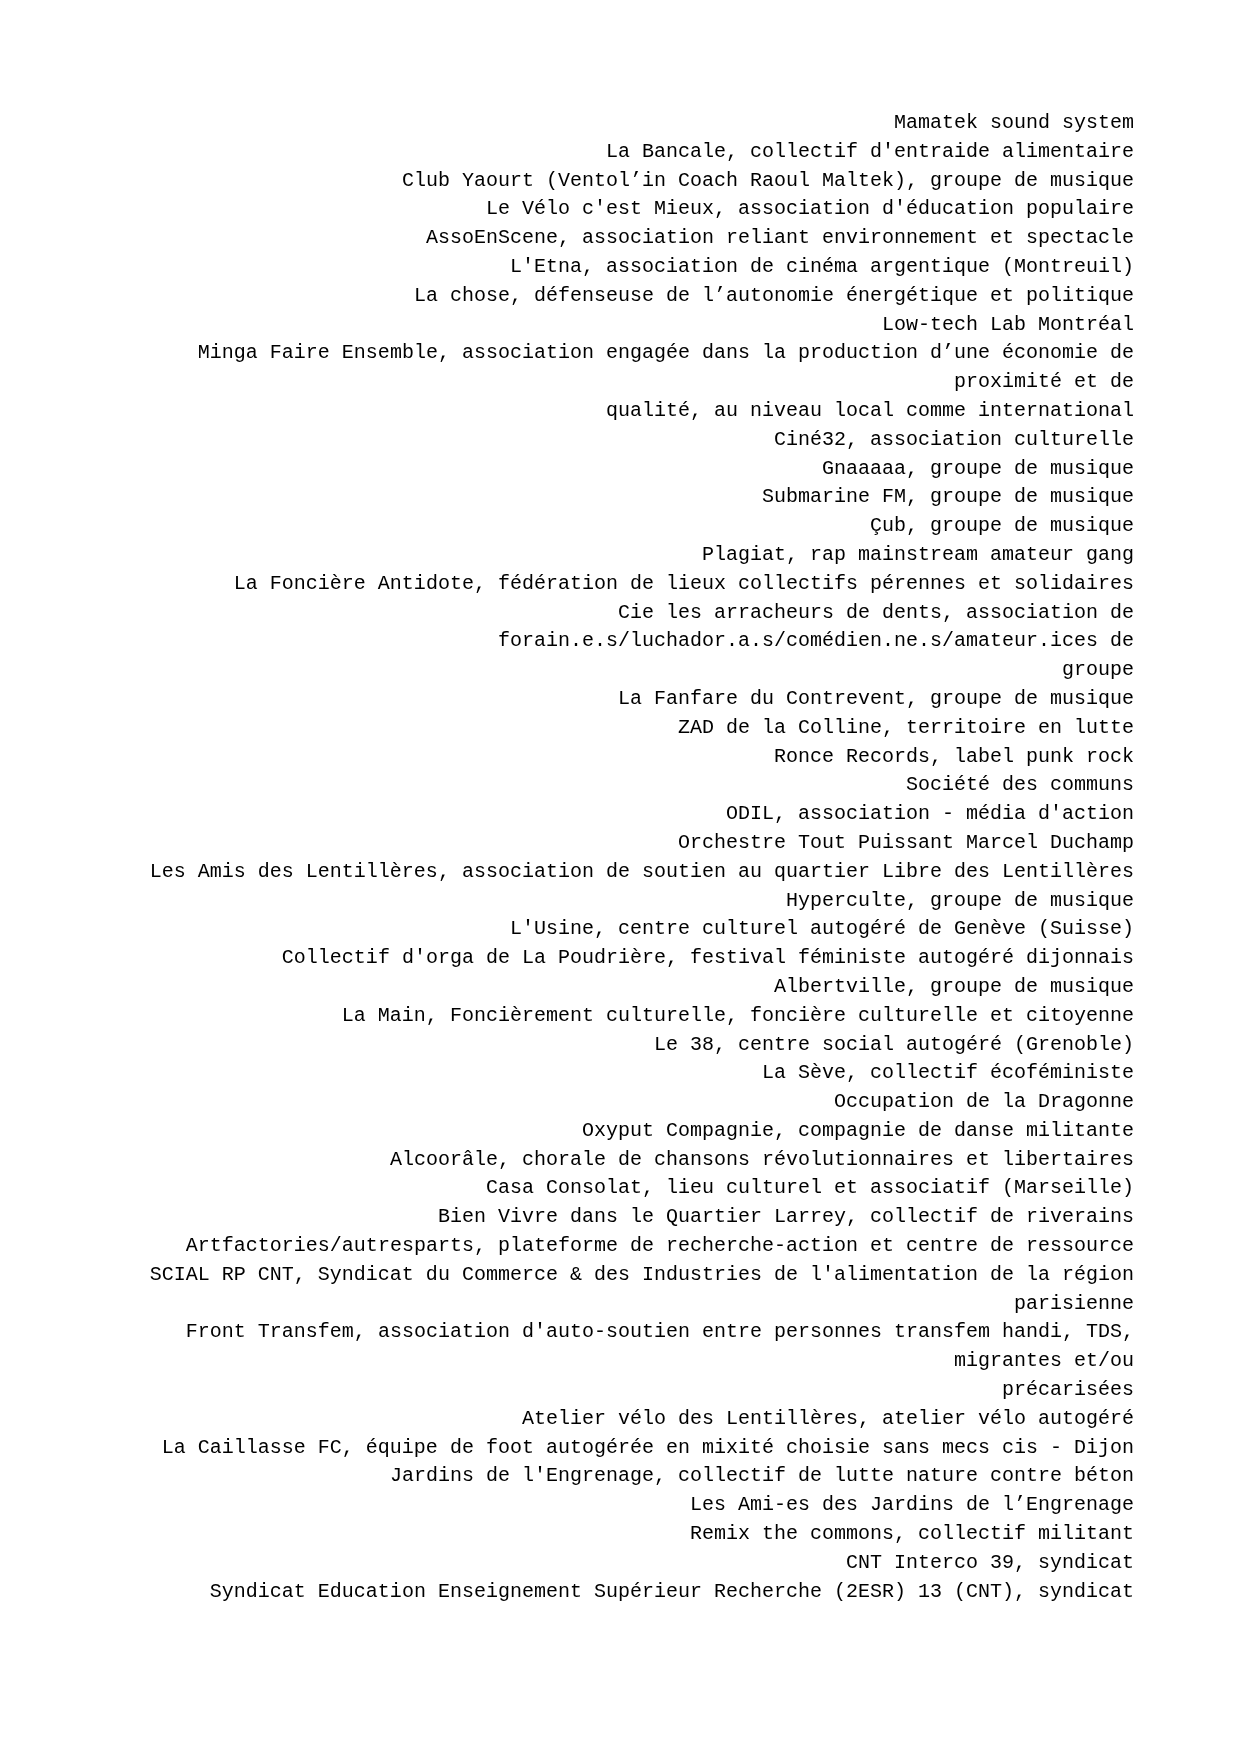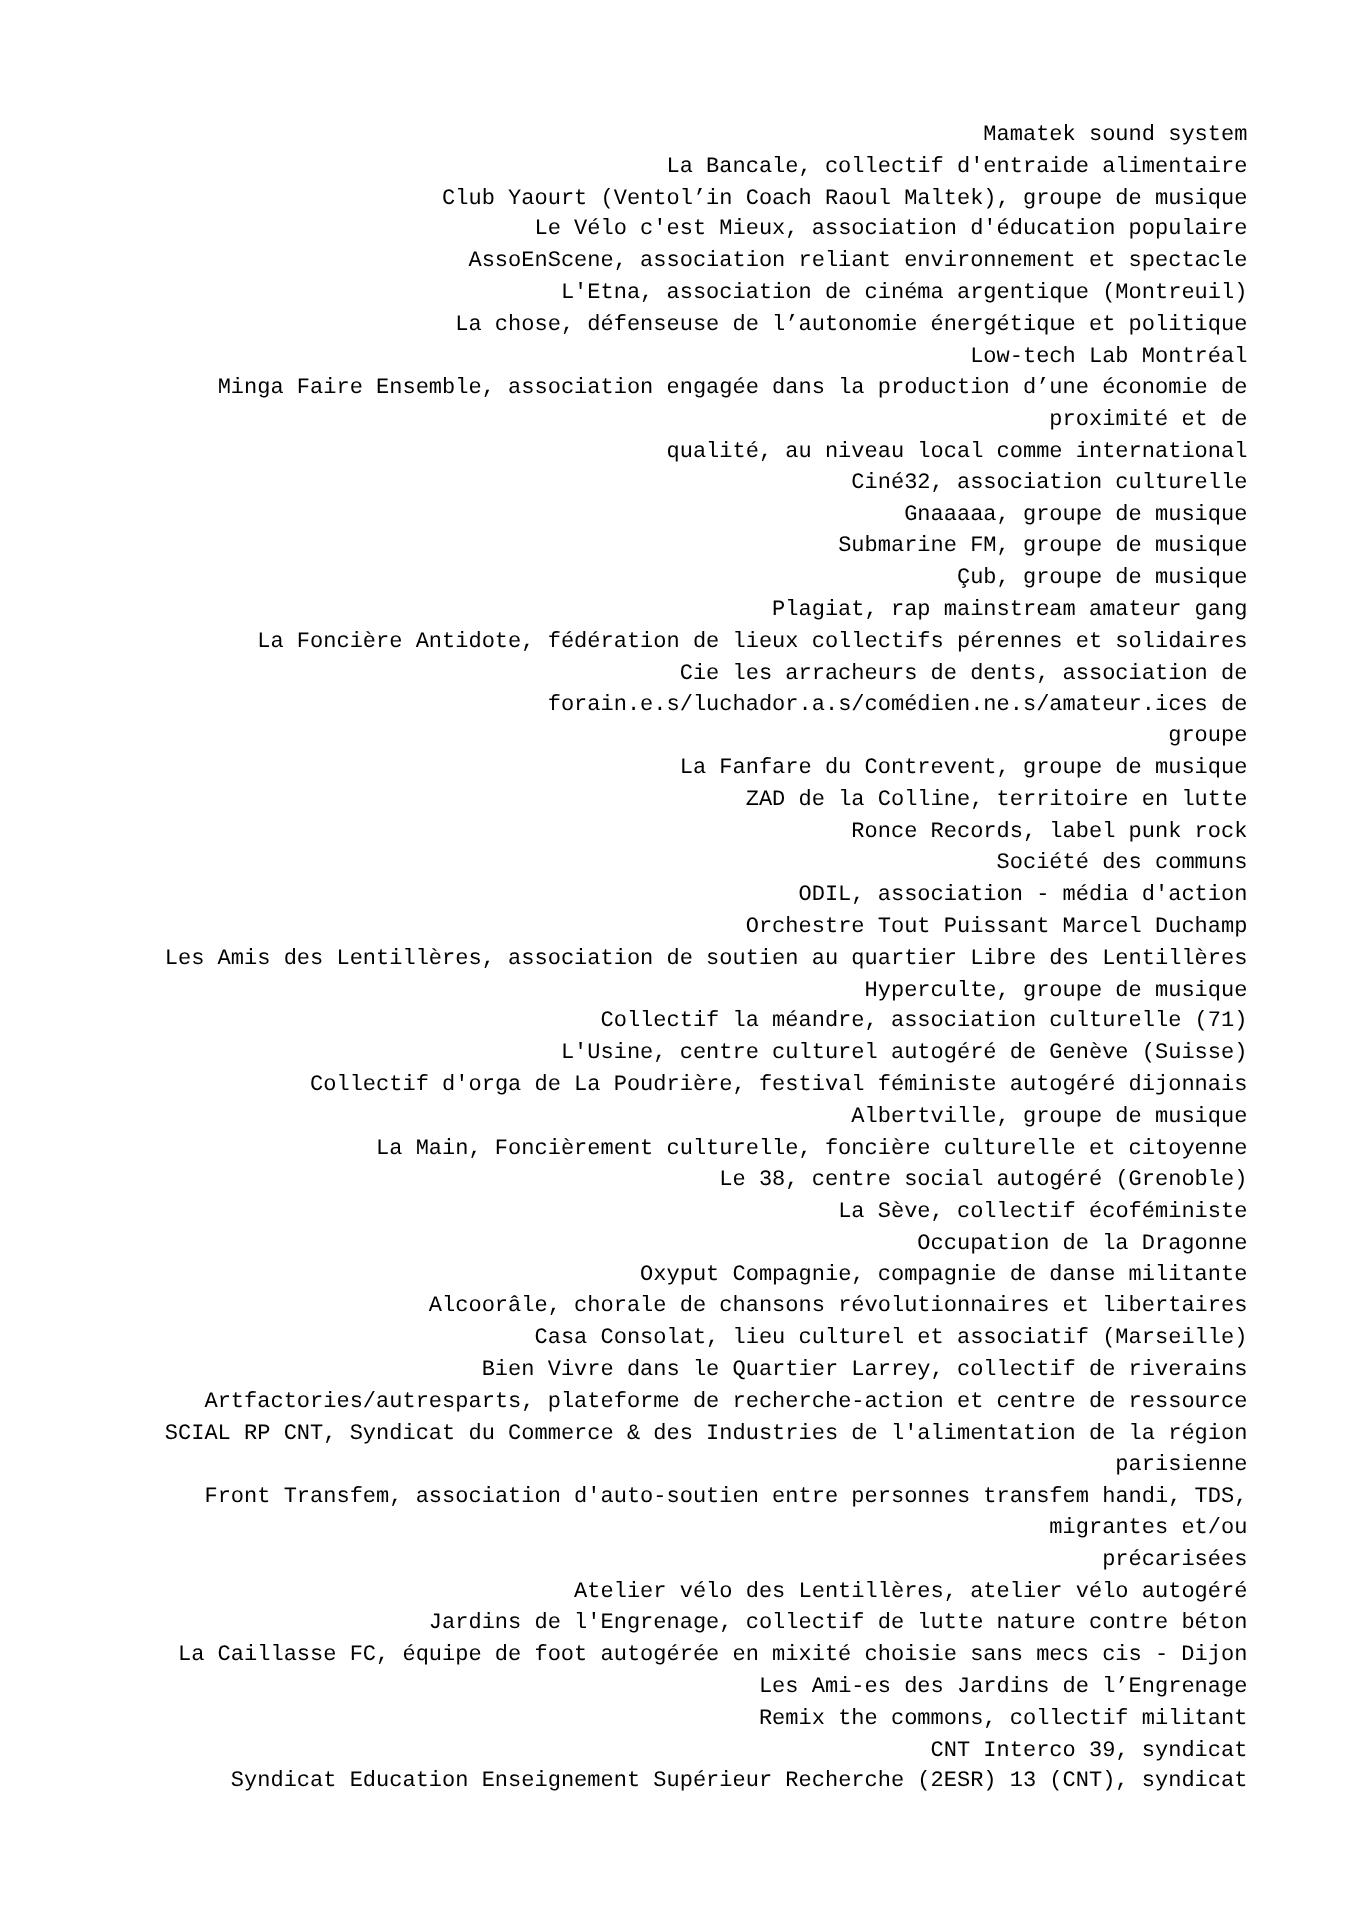--- a/index.html
+++ b/index.html
@@ -56,37 +56,36 @@
       <p class="entry">Cie les arracheurs de dents, association de forain.e.s/luchador.a.s/comédien.ne.s/amateur.ices de
 groupe</p>
       <p class="entry">La Fanfare du Contrevent, groupe de musique</p>
       <p class="entry">ZAD de la Colline, territoire en lutte</p>
       <p class="entry">Ronce Records, label punk rock</p>
       <p class="entry">Société des communs</p>
       <p class="entry">ODIL, association - média d'action</p>
       <p class="entry">Orchestre Tout Puissant Marcel Duchamp</p>
       <p class="entry">Les Amis des Lentillères, association de soutien au quartier Libre des Lentillères</p>
       <p class="entry">Hyperculte, groupe de musique</p>
-      <p class="entry">Collectif la méandre, association culturelle (71)</p>
       <p class="entry">L'Usine, centre culturel autogéré de Genève (Suisse)</p>
       <p class="entry">Collectif d'orga de La Poudrière, festival féministe autogéré dijonnais</p>
       <p class="entry">Albertville, groupe de musique</p>
       <p class="entry">La Main, Foncièrement culturelle, foncière culturelle et citoyenne</p>
       <p class="entry">Le 38, centre social autogéré (Grenoble)</p>
       <p class="entry">La Sève, collectif écoféministe</p>
       <p class="entry">Occupation de la Dragonne</p>
       <p class="entry">Oxyput Compagnie, compagnie de danse militante</p>
       <p class="entry">Alcoorâle, chorale de chansons révolutionnaires et libertaires</p>
       <p class="entry">Casa Consolat, lieu culturel et associatif (Marseille)</p>
       <p class="entry">Bien Vivre dans le Quartier Larrey, collectif de riverains</p>
       <p class="entry">Artfactories/autresparts, plateforme de recherche-action et centre de ressource</p>
       <p class="entry">SCIAL RP CNT, Syndicat du Commerce &amp; des Industries de l'alimentation de la région parisienne</p>
       <p class="entry">Front Transfem, association d'auto-soutien entre personnes transfem handi, TDS, migrantes et/ou
 précarisées</p>
       <p class="entry">Atelier vélo des Lentillères, atelier vélo autogéré</p>
+      <p class="entry">La Caillasse FC, équipe de foot autogérée en mixité choisie sans mecs cis - Dijon</p>
       <p class="entry">Jardins de l'Engrenage, collectif de lutte nature contre béton</p>
-      <p class="entry">La Caillasse FC, équipe de foot autogérée en mixité choisie sans mecs cis - Dijon</p>
       <p class="entry">Les Ami-es des Jardins de l’Engrenage</p>
       <p class="entry">Remix the commons, collectif militant</p>
       <p class="entry">CNT Interco 39, syndicat</p>
       <p class="entry">Syndicat Education Enseignement Supérieur Recherche (2ESR) 13 (CNT), syndicat</p>
     </div>
 </div>
 
 </body></html>

